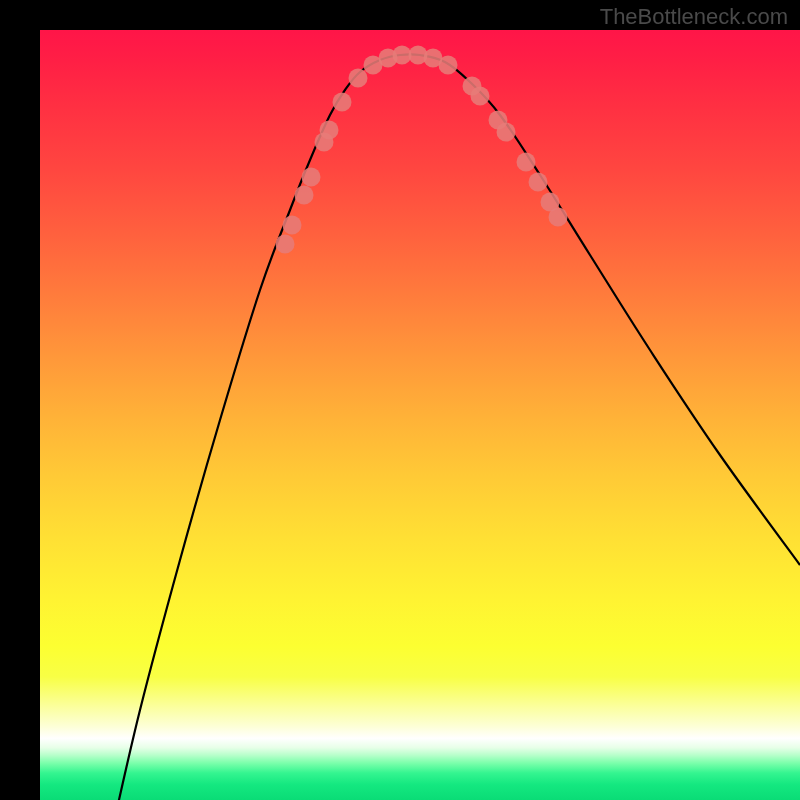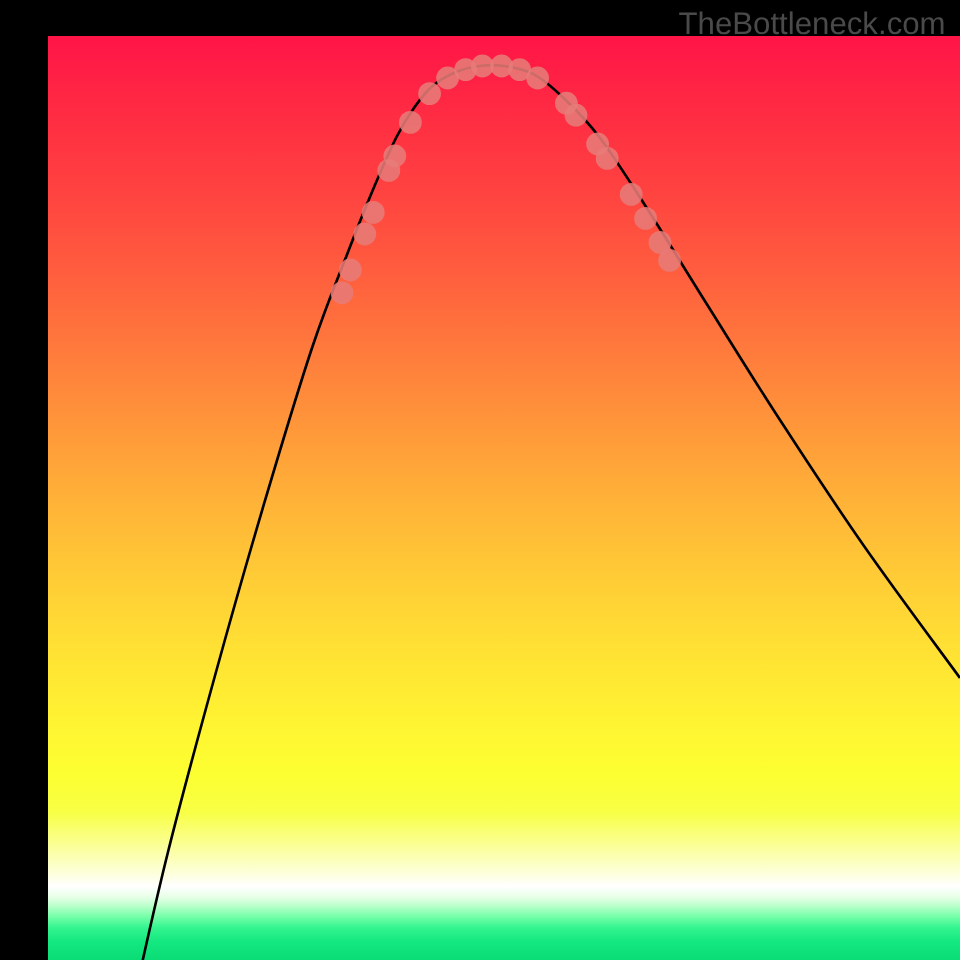--- a/index.html
+++ b/index.html
@@ -9,21 +9,21 @@
     background: #000;
     position: relative;
     font-family: Arial, Helvetica, sans-serif;
     overflow: hidden;
   }
   .watermark {
     position: absolute;
     top: 4px;
     right: 12px;
     color: #4a4a4a;
-    font-size: 26px;
+    font-size: 22px;
     font-weight: 500;
     z-index: 10;
   }
   .plot {
     position: absolute;
     left: 40px;
     top: 30px;
     width: 760px;
     height: 770px;
     overflow: hidden;

